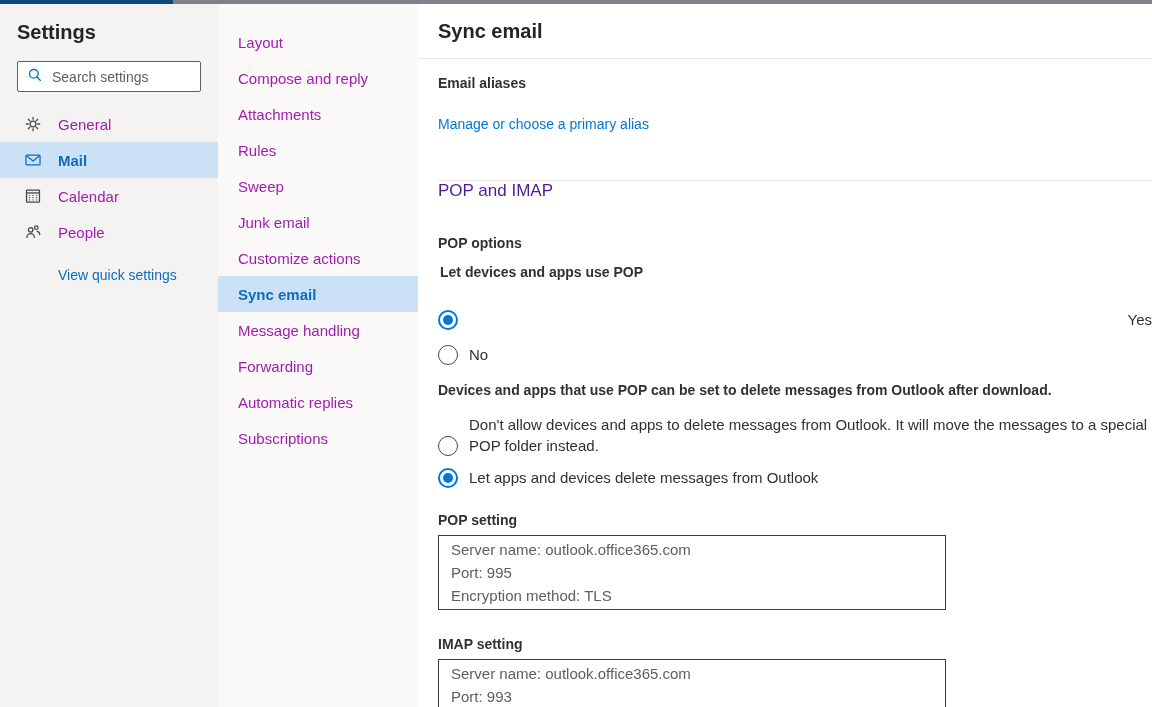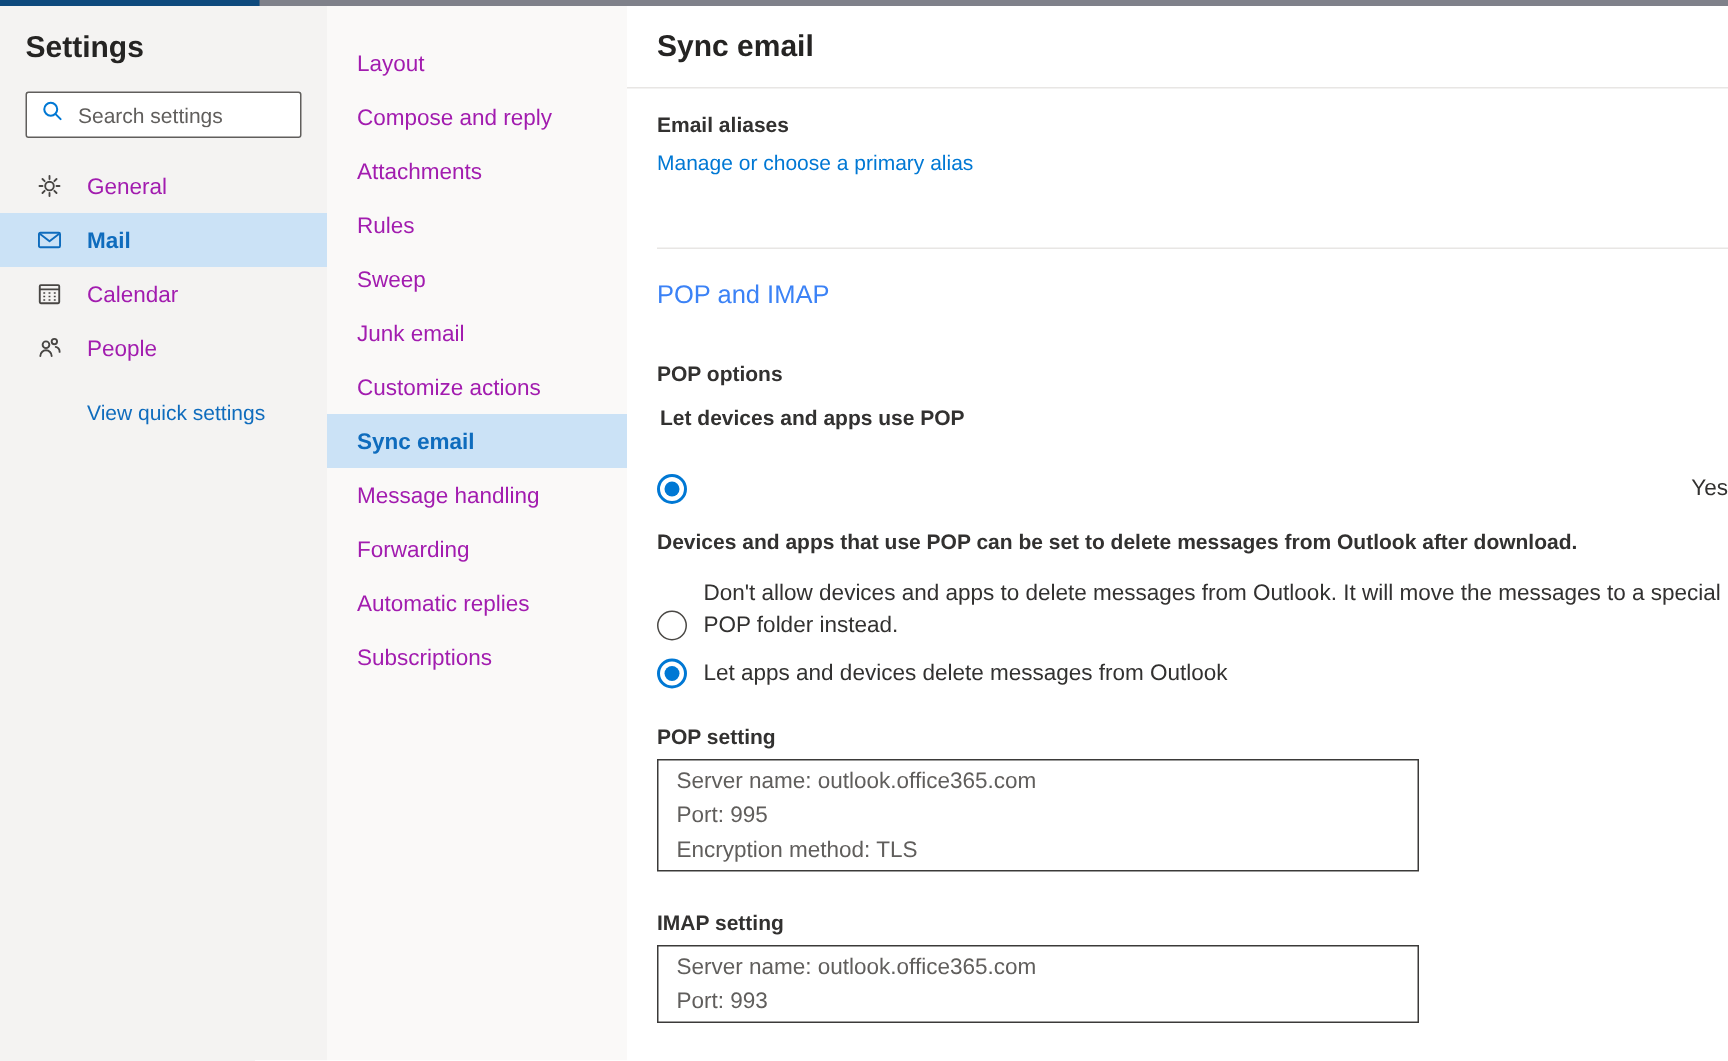--- a/index.html
+++ b/index.html
@@ -36,24 +36,24 @@
   .subnav-item.selected { background:#cbe2f6; color:#0f6cbd; font-weight:600; }
 
   
   .content { flex:1; background:#fff; min-width:0; }
   .content-header { height:55px; display:flex; align-items:center; padding-left:20px;
                     border-bottom:1px solid #e8e6e4; }
   .content-title { font-size:20px; font-weight:600; color:#252423; }
   .pad { padding-left:20px; }
   .bold-label { font-size:14px; font-weight:600; color:#323130; }
   .alias-label { margin-top:16px; }
-  .alias-link { display:inline-block; margin-top:9px; font-size:14px; color:#0078d4; cursor:pointer; }
+  .alias-link { display:inline-block; margin-top:25px; font-size:14px; color:#0078d4; cursor:pointer; }
   .divider { height:1px; background:#e8e6e4; margin-left:20px; }
   .divider-1 { margin-top:47px; }
-  .section-heading { font-size:17px; color:#3b82f6; margin-top:21px; }
+  .section-heading { font-size:17px; color:#4c1d95; }
   .pop-options { margin-top:34px; }
   .use-pop { margin-top:13px; margin-left:2px; }
   .delete-label { margin-top:17px; }
 
   .radio-row { display:flex; align-items:center; gap:11px; cursor:pointer; }
   .radio-row.top { align-items:flex-end; }
   .radio-row.top .radio { margin-top:1px; }
   .radio { width:20px; height:20px; flex:none; border-radius:50%; background:#fff;
            border:1.5px solid #4a4845; position:relative; }
   .radio.selected { border:2px solid #0078d4; }
@@ -171,20 +171,24 @@
 
       <div class="pad section-heading">POP and IMAP</div>
 
       <div class="pad bold-label pop-options">POP options</div>
       <div class="pad bold-label use-pop">Let devices and apps use POP</div>
 
       <div class="pad radio-row r-yes">
         <span class="radio selected"></span>
         <span class="radio-label">Yes</span>
       </div>
+      <div class="pad radio-row r-no">
+        <span class="radio"></span>
+        <span class="radio-label">No</span>
+      </div>
 
       <div class="pad bold-label delete-label">Devices and apps that use POP can be set to delete messages from Outlook after download.</div>
 
       <div class="pad radio-row top r-dont">
         <span class="radio"></span>
         <span class="radio-label wide">Don't allow devices and apps to delete messages from Outlook. It will move the messages to a special POP folder instead.</span>
       </div>
       <div class="pad radio-row r-let">
         <span class="radio selected"></span>
         <span class="radio-label">Let apps and devices delete messages from Outlook</span>

